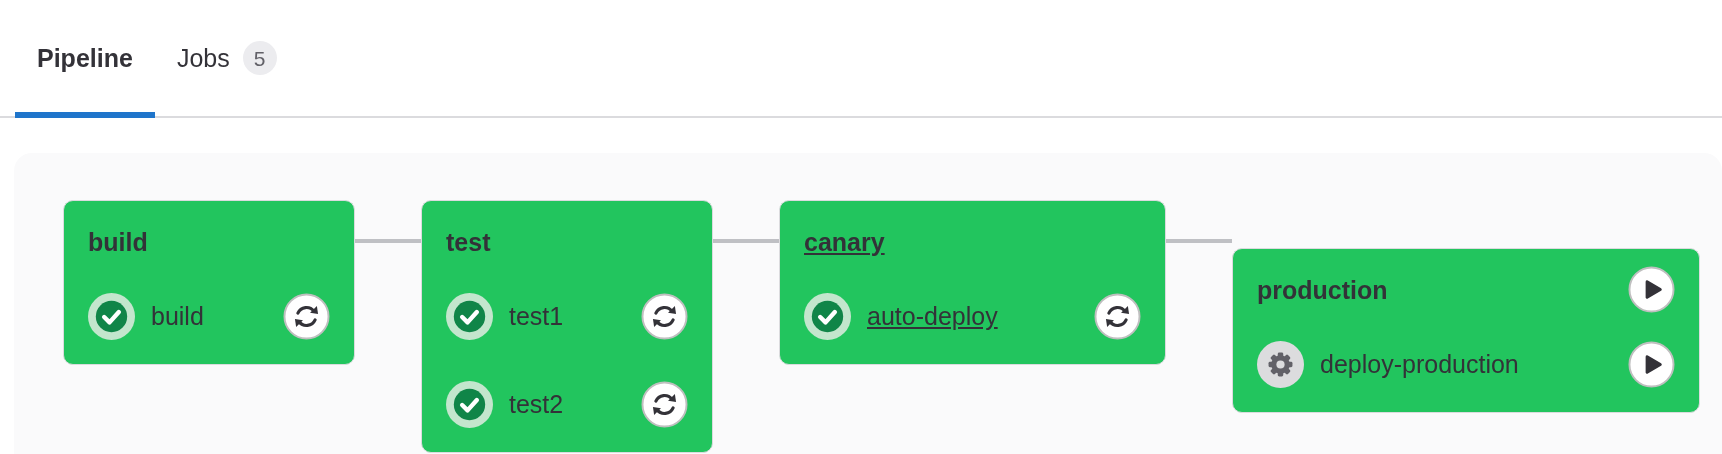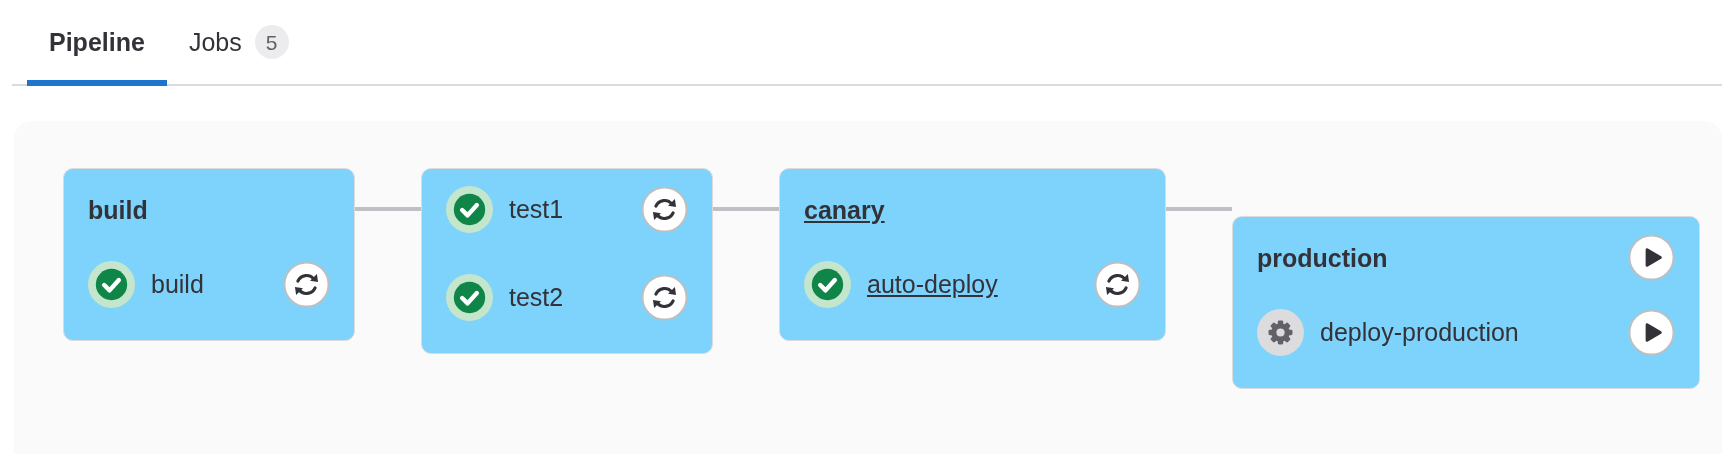--- a/index.html
+++ b/index.html
@@ -10,22 +10,21 @@
     color: #333238;
     overflow: hidden;
   }
 
   
   .tab-bar {
     display: flex;
     align-items: stretch;
     padding-left: 15px;
     border-bottom: 2px solid #dbdbde;
-    height: 86px;
-    margin-left: 12px;
+    height: 118px;
   }
   .tab {
     position: relative;
     display: flex;
     align-items: center;
     gap: 13px;
     padding: 0 22px;
     font-size: 25px;
     line-height: 35px;
     color: #333238;
@@ -62,24 +61,24 @@
     height: 360px;
     background: #fafafb;
     border-radius: 18px 18px 0 0;
   }
   .stages-row {
     display: flex;
     align-items: flex-start;
     padding: 47px 0 0 49px;
   }
   .stage {
-    background: #7dd3fc;
+    background: #22c55e;
     border: 1px solid #dbdbde;
     border-radius: 10px;
-    padding: 17px 24px 32px 24px;
+    padding: 17px 24px 24px 24px;
     flex-shrink: 0;
   }
   .stage:nth-of-type(1), .stage:nth-of-type(2) { min-width: 292px; }
   .stage:nth-of-type(3) { min-width: 387px; text-decoration: underline; }
   .stage:nth-of-type(4) { min-width: 468px; margin-top: 48px; }
 
   .stage-header {
     display: flex;
     align-items: center;
     justify-content: space-between;
@@ -168,20 +167,23 @@
       </g>
       <path fill="#333238" d="M34.6 13.2 l1.2 8.2 -8.2 -1.2 z"></path>
       <path fill="#333238" d="M13.4 34.8 l-1.2 -8.2 8.2 1.2 z"></path>
     </svg>
             </button>
   </div>
         </div>
   </div>
       <span class="connector"></span>
       <div class="stage">
+    <div class="stage-header">
+      <h3 class="stage-title">test</h3>
+    </div>
     <div class="jobs">
           <div class="job-row">
     <span class="job-status">
               <svg viewBox="0 0 48 48" aria-hidden="true">
       <circle cx="24" cy="24" r="24" fill="#c3e6cd"></circle>
       <circle cx="24" cy="24" r="16" fill="#108548"></circle>
       <path d="M16.5 24.5 L22 30 L31.5 19.5" fill="none" stroke="#ffffff" stroke-width="4.5" stroke-linecap="round" stroke-linejoin="round"></path>
     </svg>
             </span>
     <a class="job-name">test1</a>

